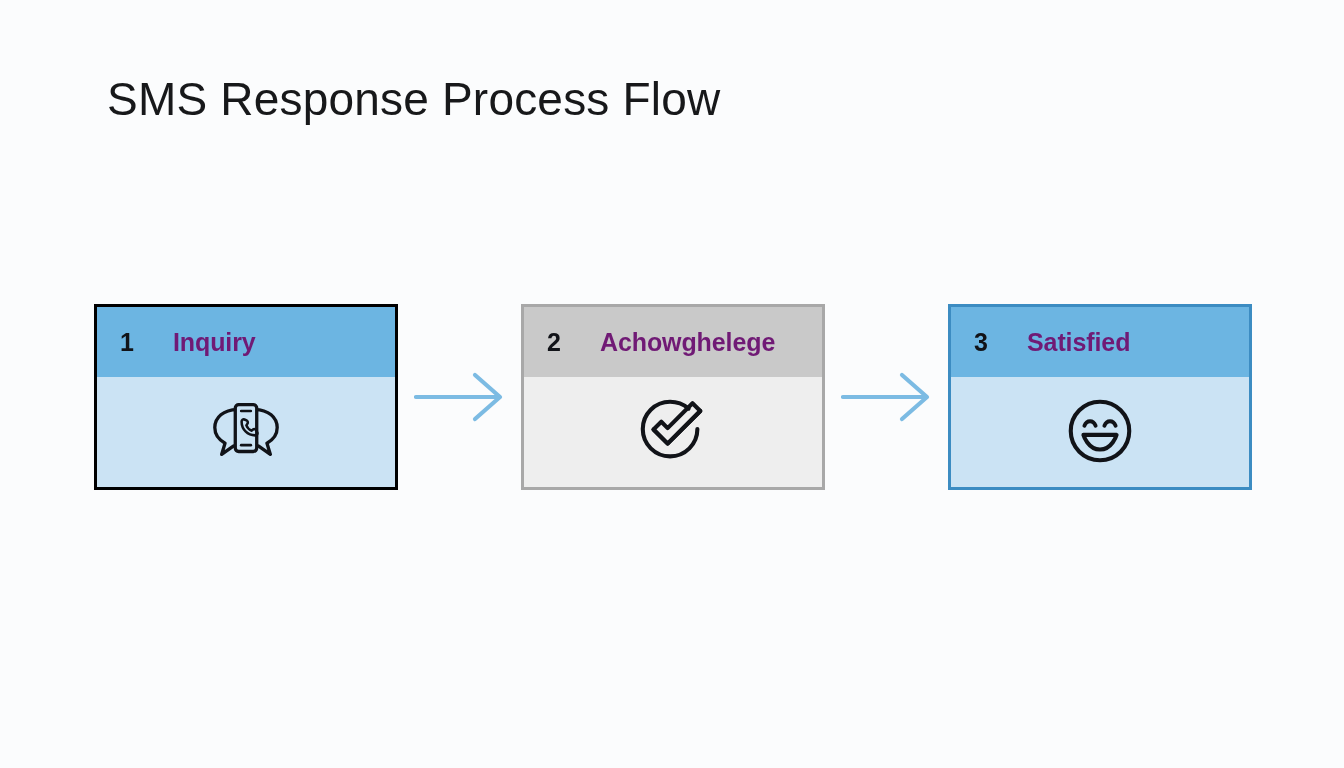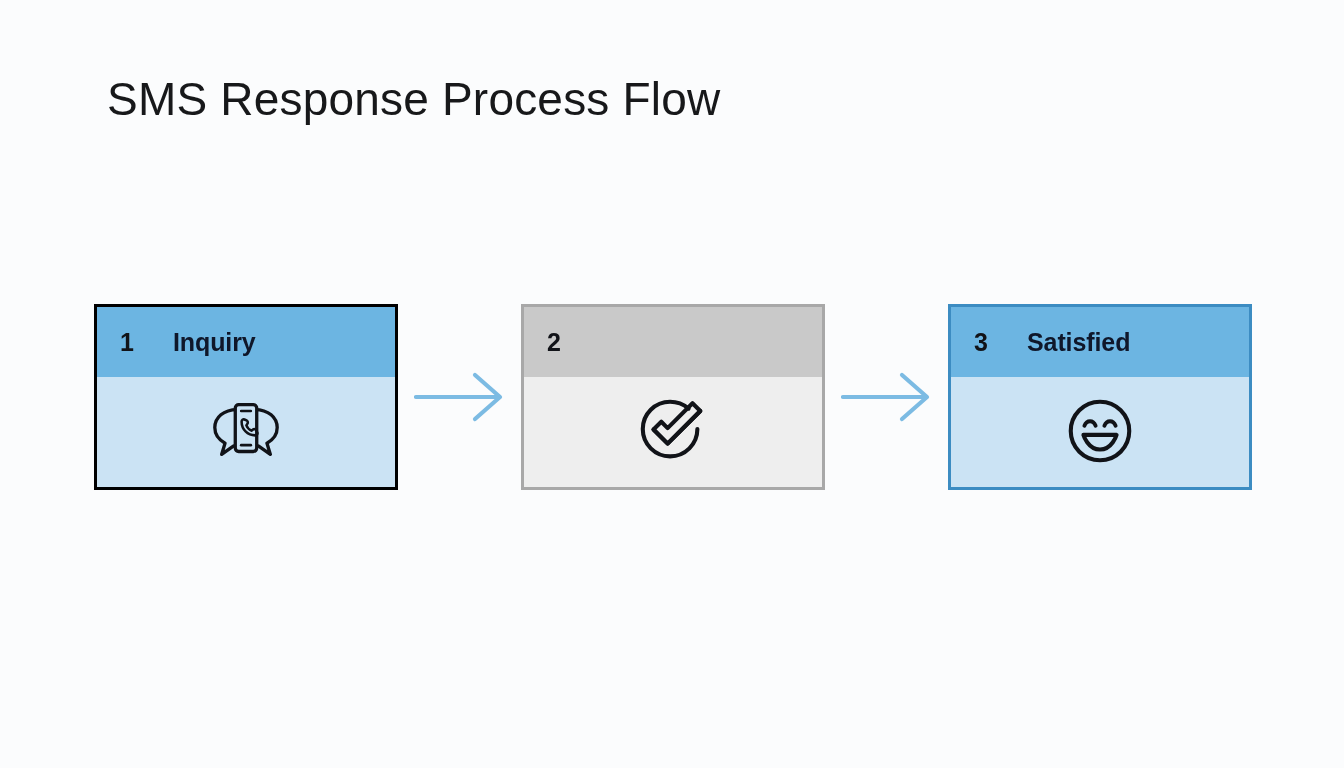--- a/index.html
+++ b/index.html
@@ -82,21 +82,21 @@
     color: #111318;
     width: 62px;
     flex: 0 0 62px;
     text-align: left;
     padding-left: 9px;
     box-sizing: border-box;
   }
   .card-label {
     font-size: 25px;
     font-weight: bold;
-    color: #0f172a;
+    color: #701a75;
     white-space: nowrap;
     letter-spacing: -0.1px;
   }
 
   .card-body {
     flex: 1 1 auto;
     display: flex;
     align-items: center;
     justify-content: center;
   }
@@ -163,20 +163,21 @@
   <div class="flow-arrow">
     <svg width="92" height="52" viewBox="0 0 92 52" fill="none" xmlns="http://www.w3.org/2000/svg">
       <line x1="2" y1="26" x2="84" y2="26" stroke="#7cbbe3" stroke-width="4.2" stroke-linecap="round"></line>
       <polyline points="61,4 86,26 61,48" stroke="#7cbbe3" stroke-width="4.2" fill="none" stroke-linecap="round" stroke-linejoin="round"></polyline>
     </svg>
   </div>
 
   <div class="flow-card theme-gray">
     <div class="card-header">
       <span class="card-step">2</span>
+      <span class="card-label">Achowghelege</span>
     </div>
     <div class="card-body">
       <span class="card-icon-wrap">
         <svg class="card-icon" viewBox="0 0 80 80" fill="none" xmlns="http://www.w3.org/2000/svg">
           <path d="M56 17 C50.8 12.6 44.2 10 37 10 C21.5 10 9 22.5 9 38 C9 53.5 21.5 66 37 66
                    C52.5 66 65 53.5 65 38" stroke="#111318" stroke-width="4.2" stroke-linecap="round" fill="none"></path>
           <path d="M20 38.5 L34.5 53 L68 19.5" stroke="#111318" stroke-width="4.2" stroke-linecap="round" stroke-linejoin="round" fill="none"></path>
           <path d="M20 38.5 L34.5 53 L68 19.5 L60 11.5 L34.5 37 L28 30.5 Z" stroke="#111318" stroke-width="4.2" stroke-linecap="round" stroke-linejoin="round" fill="none"></path>
         </svg>
       </span>

